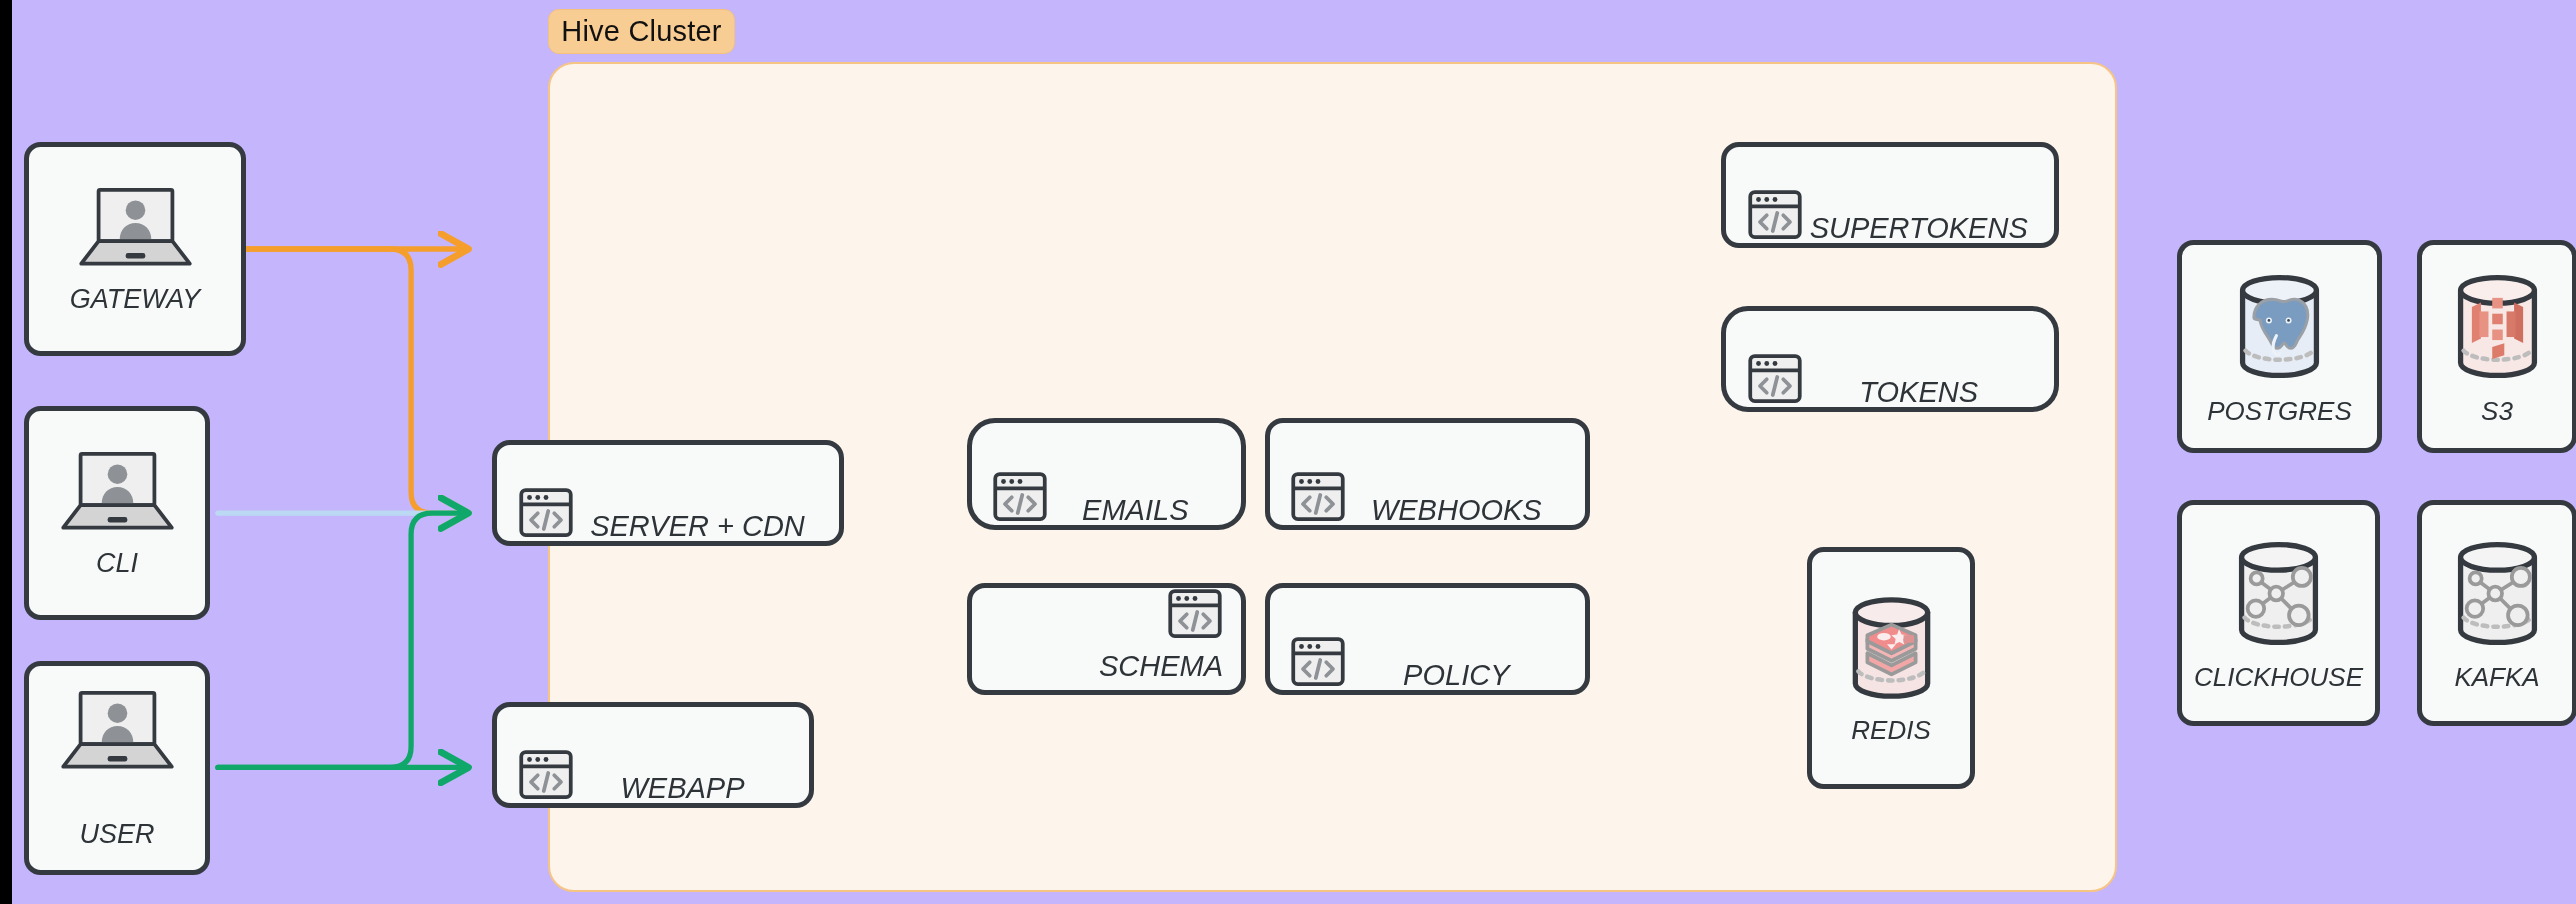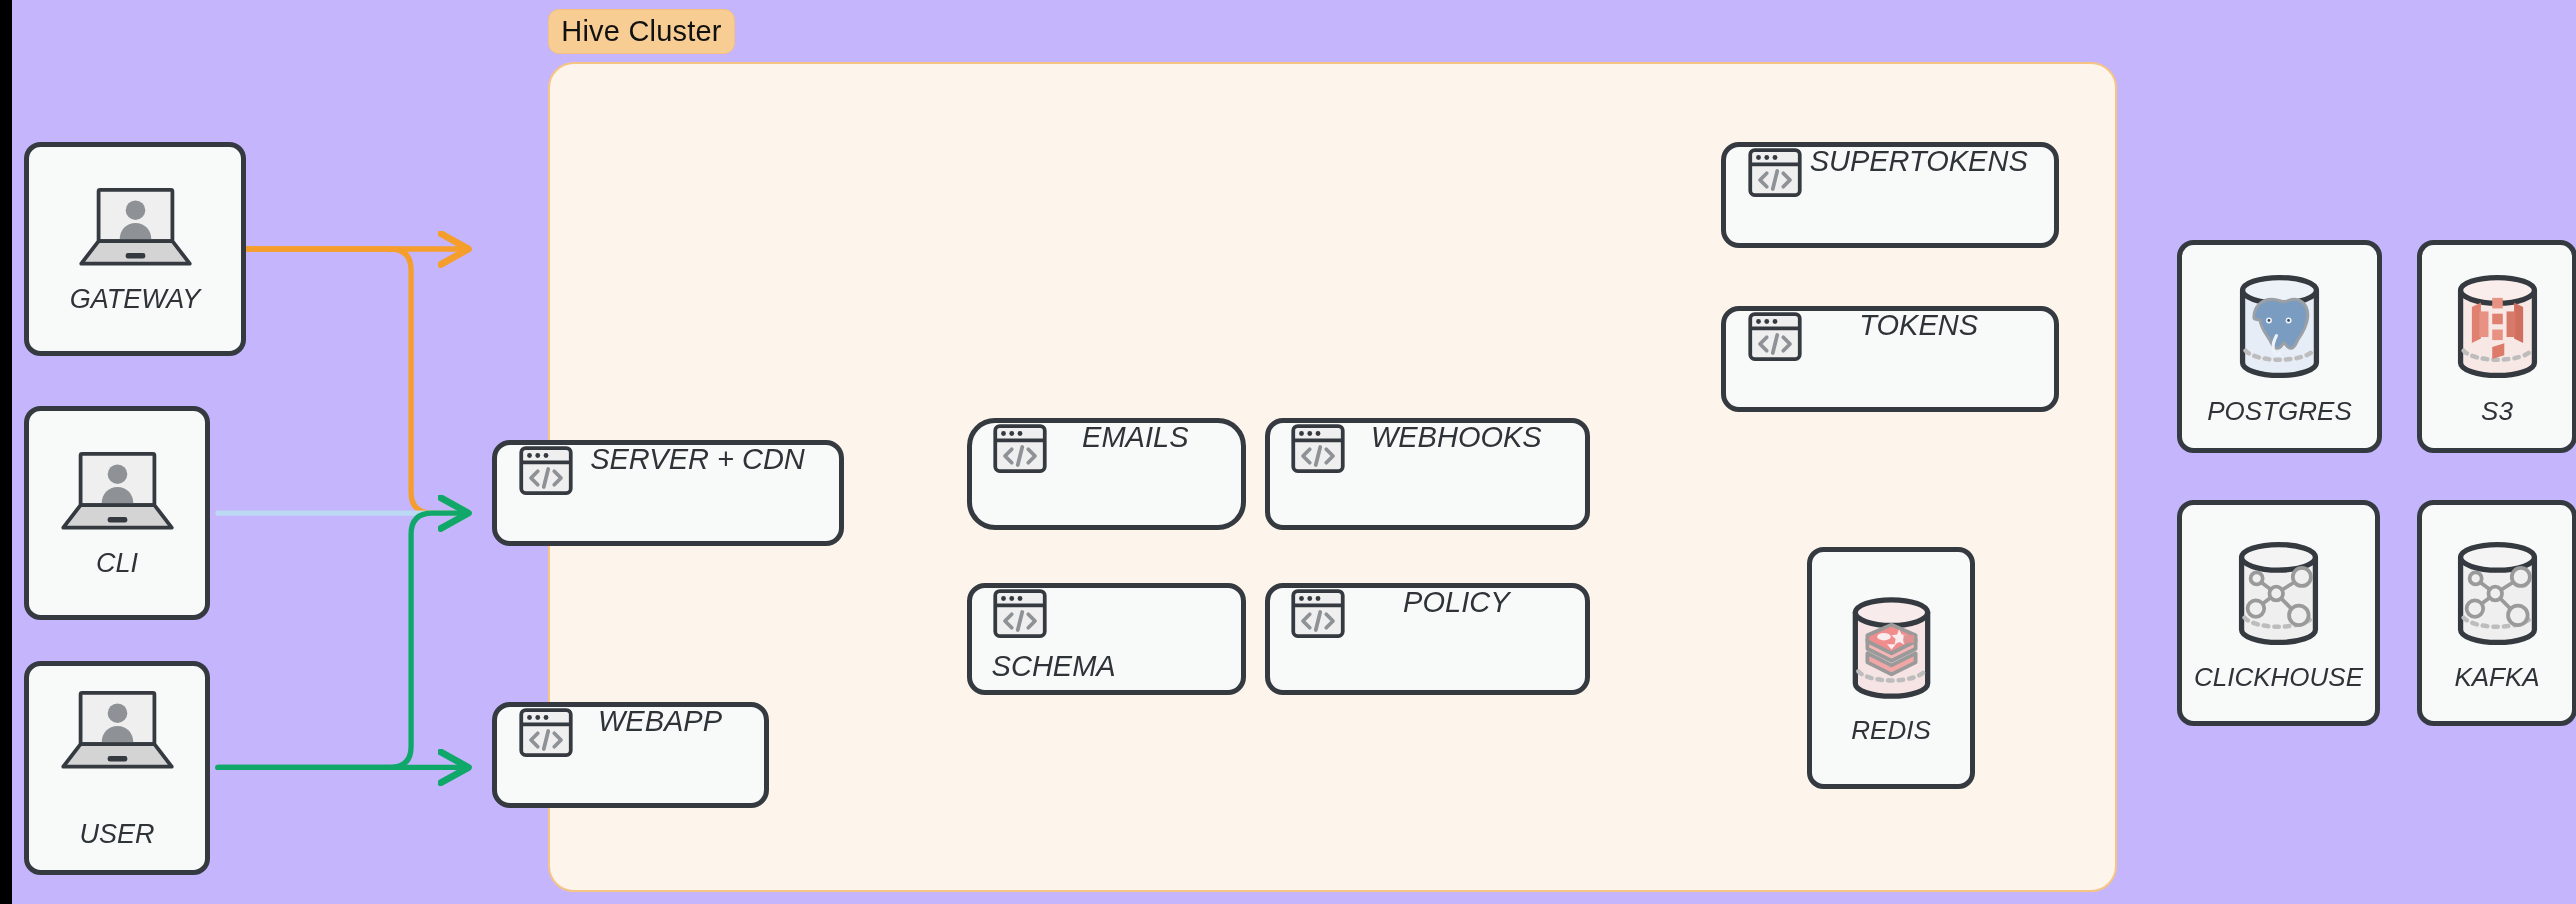--- a/index.html
+++ b/index.html
@@ -35,21 +35,21 @@
   
   .node{
     position:absolute;
     background:#F8F9F9;
     border:5.3px solid #343A40;
     border-radius:18px;
     box-sizing:border-box;
     z-index:4;
   }
   .node.svc{            
-    display:flex;align-items:flex-start;
+    display:flex;align-items:flex-end;
   }
   .node.dev{            
     display:flex;flex-direction:column;align-items:center;justify-content:center;
     border-radius:16.6px;
   }
   .node-label{
     font-style:italic;
     color:#2E3338;
     white-space:nowrap;
     line-height:1;
@@ -161,21 +161,21 @@
             <path d="M48 35 L57 44 L48 53"></path>
             <path d="M40 32 L34 56"></path>
         </g>
       </svg>
     </span>
     <span class="svc-body">
         <span class="node-label">SERVER + CDN</span>
       </span>
   </div>
 
-  <div class="node svc" style="left:480px;top:702px;width:277px;height:106px;padding:0 18px 0 21px;">
+  <div class="node svc" style="left:480px;top:702px;width:322px;height:106px;padding:0 18px 0 21px;">
     <span class="svc-icon">
       <svg width="56" height="51" viewBox="0 0 74 68" xmlns="http://www.w3.org/2000/svg">
         <rect x="4" y="4" width="66" height="60" rx="6" fill="#EFEFEF" stroke="#343A40" stroke-width="5"></rect>
         <path d="M4 23 H70" stroke="#343A40" stroke-width="5"></path>
         <circle cx="15" cy="14" r="3.2" fill="#343A40"></circle>
           <circle cx="26" cy="14" r="3.2" fill="#343A40"></circle>
           <circle cx="37" cy="14" r="3.2" fill="#343A40"></circle>
         <g fill="none" stroke="#8E9296" stroke-width="5" stroke-linecap="round" stroke-linejoin="round">
           <path d="M26 35 L17 44 L26 53"></path>
             <path d="M48 35 L57 44 L48 53"></path>
@@ -282,21 +282,21 @@
             <path d="M48 35 L57 44 L48 53"></path>
             <path d="M40 32 L34 56"></path>
         </g>
       </svg>
     </span>
     <span class="svc-body">
         <span class="node-label">SUPERTOKENS</span>
       </span>
   </div>
 
-  <div class="node svc" style="left:1709px;top:306px;width:338px;height:106px;padding:0 19.6px 0 21px;">
+  <div class="node svc" style="left:1709px;top:306px;width:338px;height:106px;padding:0 19.6px 0 21px;border-radius:27px;">
     <span class="svc-icon">
       <svg width="56" height="51" viewBox="0 0 74 68" xmlns="http://www.w3.org/2000/svg">
         <rect x="4" y="4" width="66" height="60" rx="6" fill="#EFEFEF" stroke="#343A40" stroke-width="5"></rect>
         <path d="M4 23 H70" stroke="#343A40" stroke-width="5"></path>
         <circle cx="15" cy="14" r="3.2" fill="#343A40"></circle>
           <circle cx="26" cy="14" r="3.2" fill="#343A40"></circle>
           <circle cx="37" cy="14" r="3.2" fill="#343A40"></circle>
         <g fill="none" stroke="#8E9296" stroke-width="5" stroke-linecap="round" stroke-linejoin="round">
           <path d="M26 35 L17 44 L26 53"></path>
             <path d="M48 35 L57 44 L48 53"></path>

